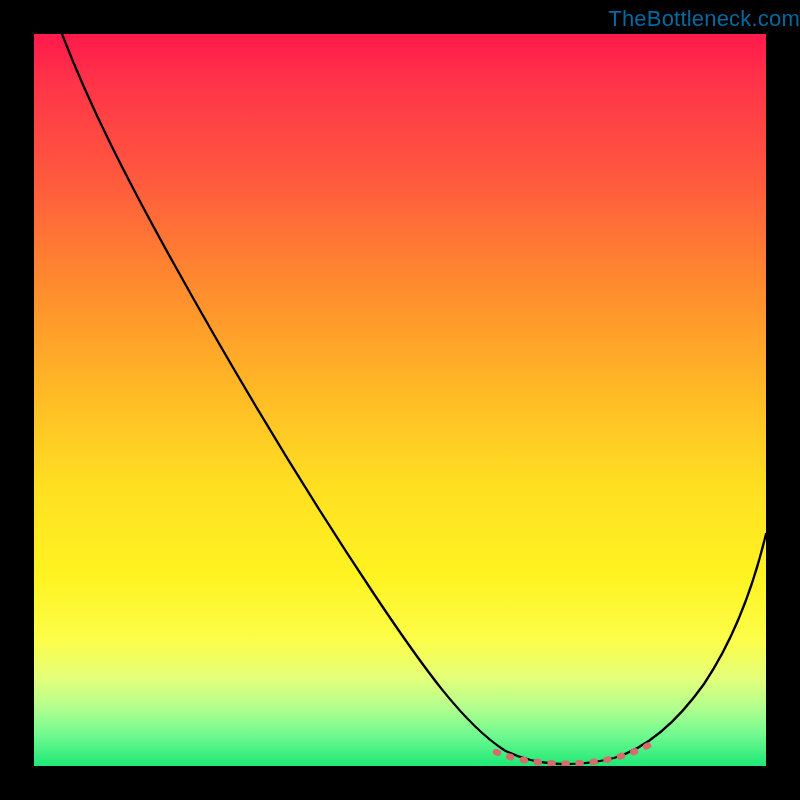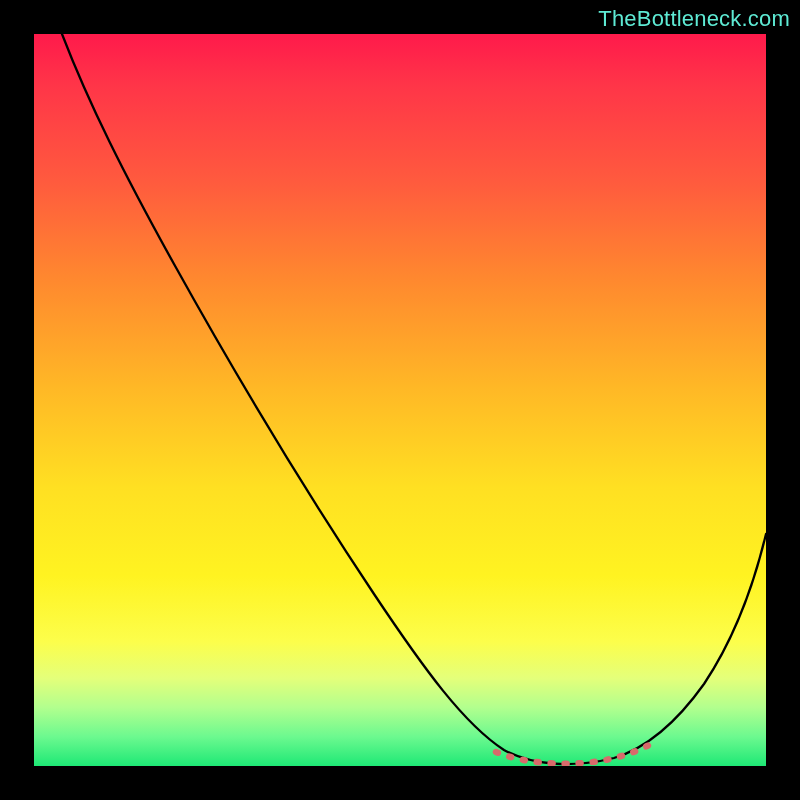--- a/index.html
+++ b/index.html
@@ -42,22 +42,22 @@
       #fcfe4b 83%,
       #e4ff7a 88%,
       #b2ff8e 92%,
       #6cf98f 96%,
       #1ee875 100%
     );
   }
   .watermark {
     position: absolute;
     top: 6px;
-    right: 10px;
-    color: #5eead4;
+    right: 0;
+    color: #0369a1;
     font-size: 22px;
     font-weight: 500;
     letter-spacing: 0.2px;
     user-select: none;
   }
   svg.curves {
     position: absolute;
     inset: 0;
   }
   .curve-main {

